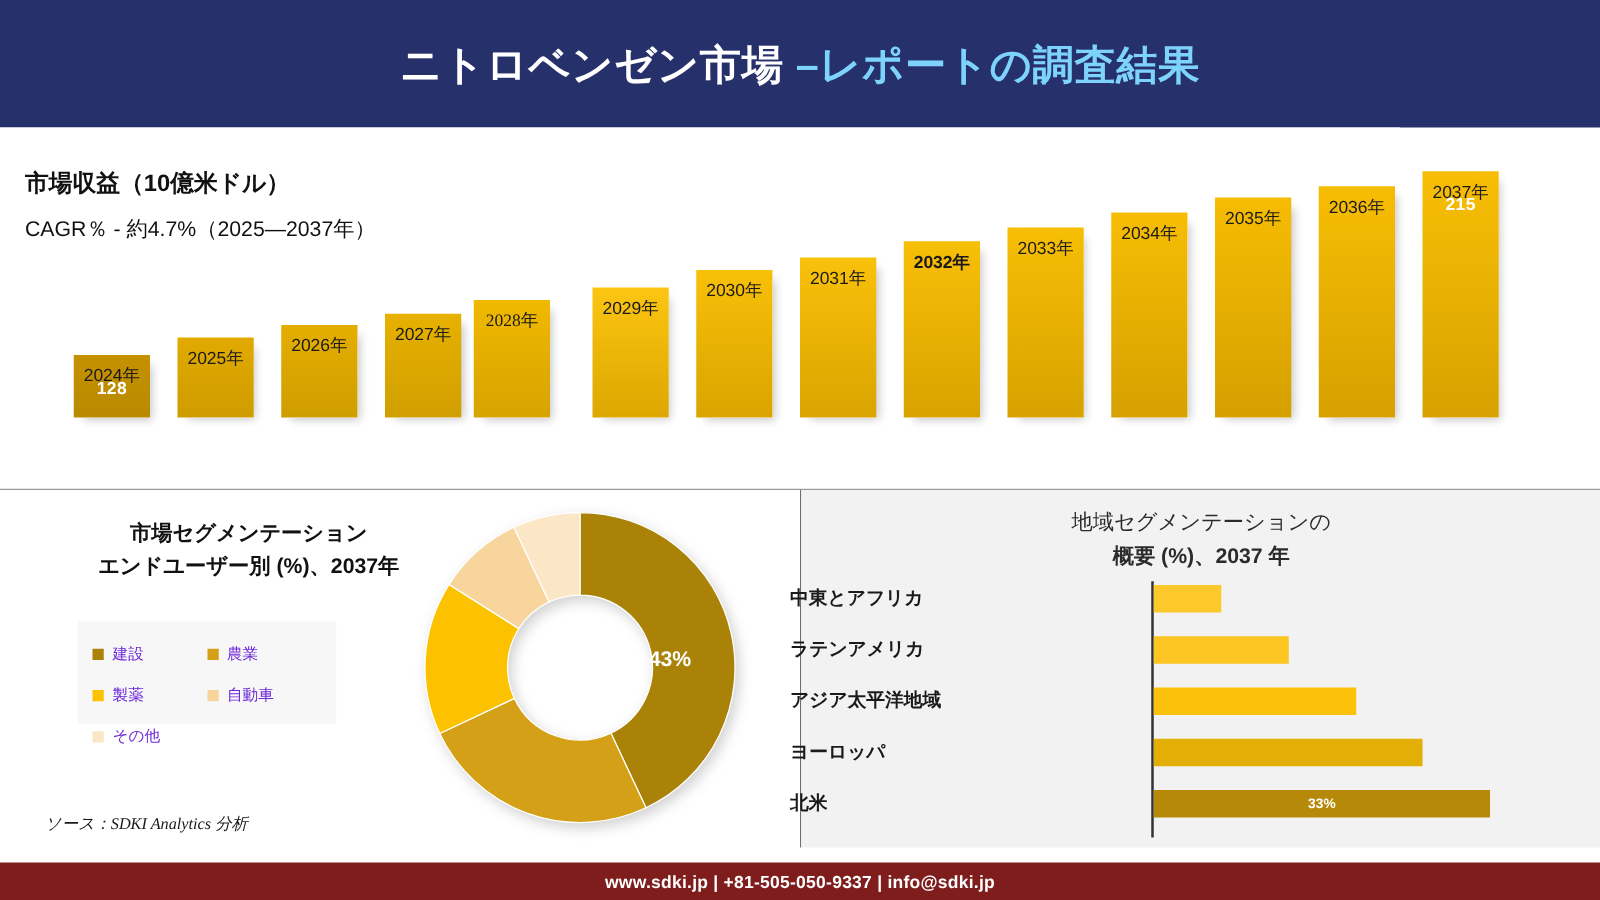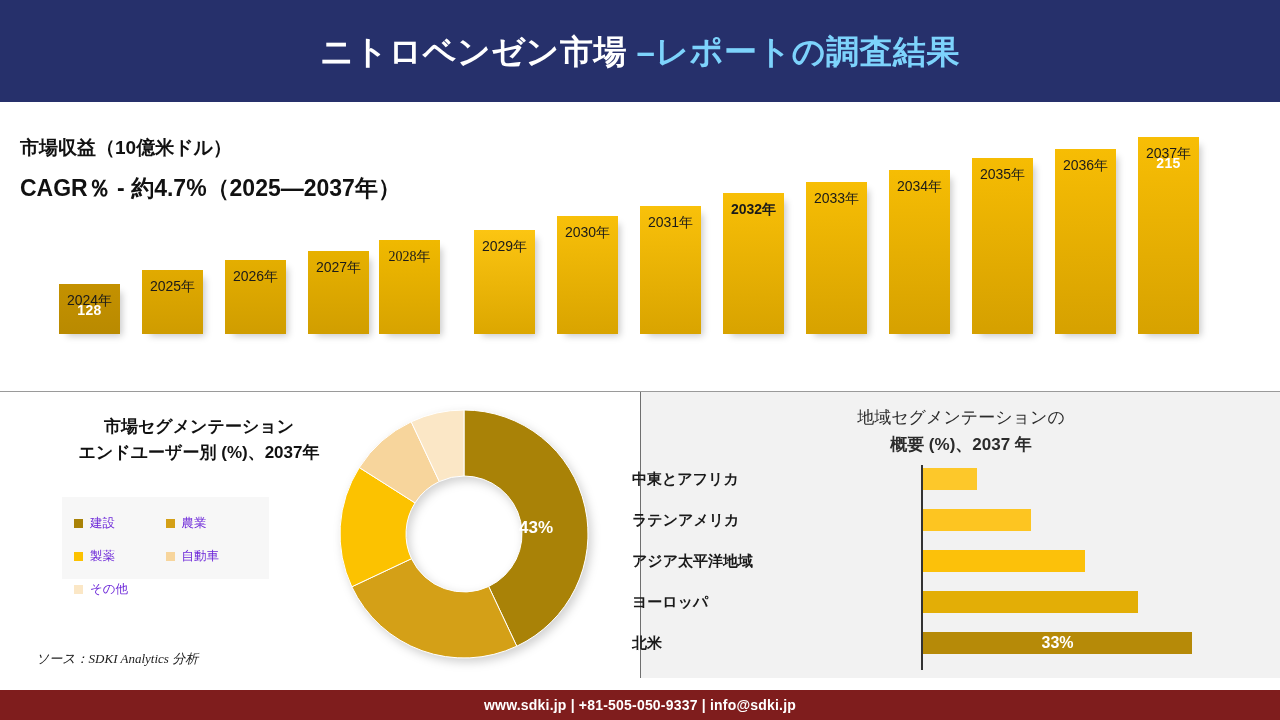--- a/index.html
+++ b/index.html
@@ -19,21 +19,21 @@
     font-size:33px;font-weight:700;letter-spacing:.5px;white-space:nowrap;
     line-height:1;
   }
   #header-title .w{color:#ffffff;}
   #header-title .y{color:#7dd3fc;}
 
   
   #top-section{position:absolute;left:0;top:102px;width:1120px;height:290px;background:#fff;}
   #subtitle-block{position:absolute;left:20px;top:32px;}
   #subtitle-line1{font-size:19px;font-weight:700;color:#111;line-height:1.5;white-space:nowrap;}
-  #subtitle-line2{font-size:23px;font-weight:700;color:#111;line-height:1.5;white-space:nowrap;margin-top:8px;text-align:right;}
+  #subtitle-line2{font-size:17px;font-weight:400;color:#111;line-height:1.5;white-space:nowrap;margin-top:8px;text-align:right;}
 
   #barchart{position:absolute;left:0;top:0;width:1280px;height:290px;}
   .bar-col{position:absolute;bottom:58px;width:61px;}
   .bar{
     position:relative;width:61px;box-sizing:border-box;
     box-shadow:5px 5px 7px -3px rgba(0,0,0,.22);
   }
   .bar-val{
     position:absolute;left:0;right:0;top:18px;text-align:center;
     color:#ffffff;font-size:14px;font-weight:700;letter-spacing:.3px;
@@ -85,21 +85,21 @@
   #region-title .r2{font-weight:700;}
   #region-axis{position:absolute;left:280px;top:73px;width:2px;height:205px;background:#333;}
   .reg-row{position:absolute;left:0;height:22px;}
   .reg-lab{
     position:absolute;right:0;width:200px;top:0;line-height:22px;text-align:left;
     font-size:15px;font-weight:700;color:#1a1a1a;white-space:nowrap;
   }
   .reg-bar{position:absolute;left:282px;top:0;height:22px;}
   .reg-val{
     position:absolute;left:0;right:0;top:0;line-height:22px;text-align:center;
-    color:#fff;font-size:16px;font-weight:700;
+    color:#fff;font-size:11px;font-weight:700;
   }
 
   
   #footer{
     position:absolute;left:0;top:690px;width:1280px;height:30px;
     background:#7f1d1d;display:flex;align-items:center;justify-content:center;
   }
   #footer-text{color:#fff;font-size:14px;font-weight:700;letter-spacing:.2px;}
 </style>
 </head>

